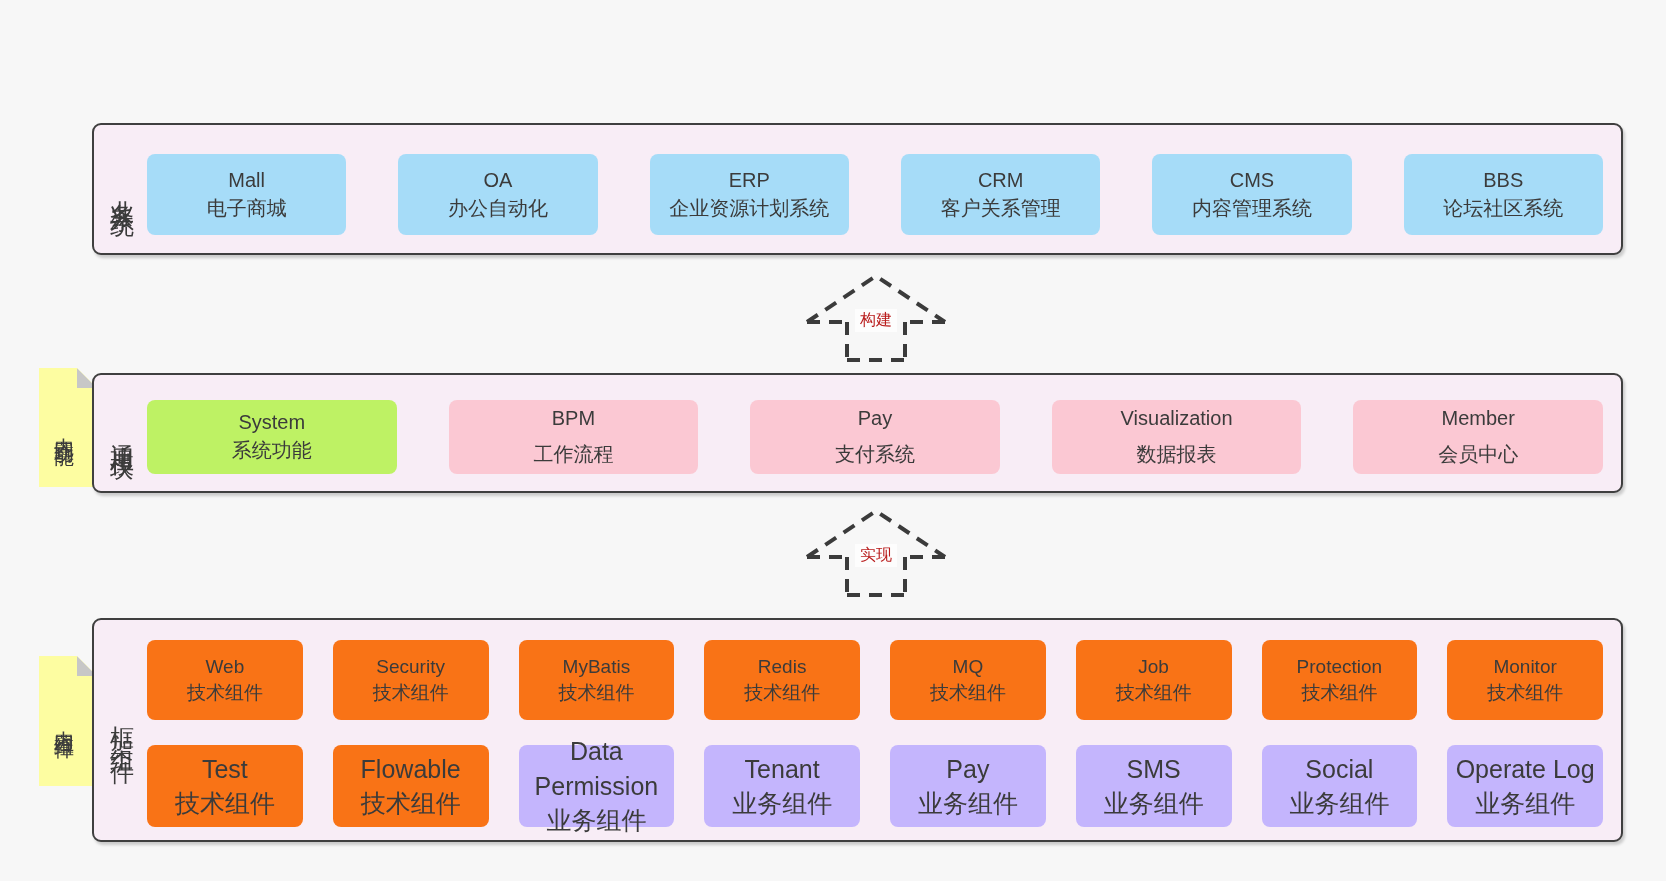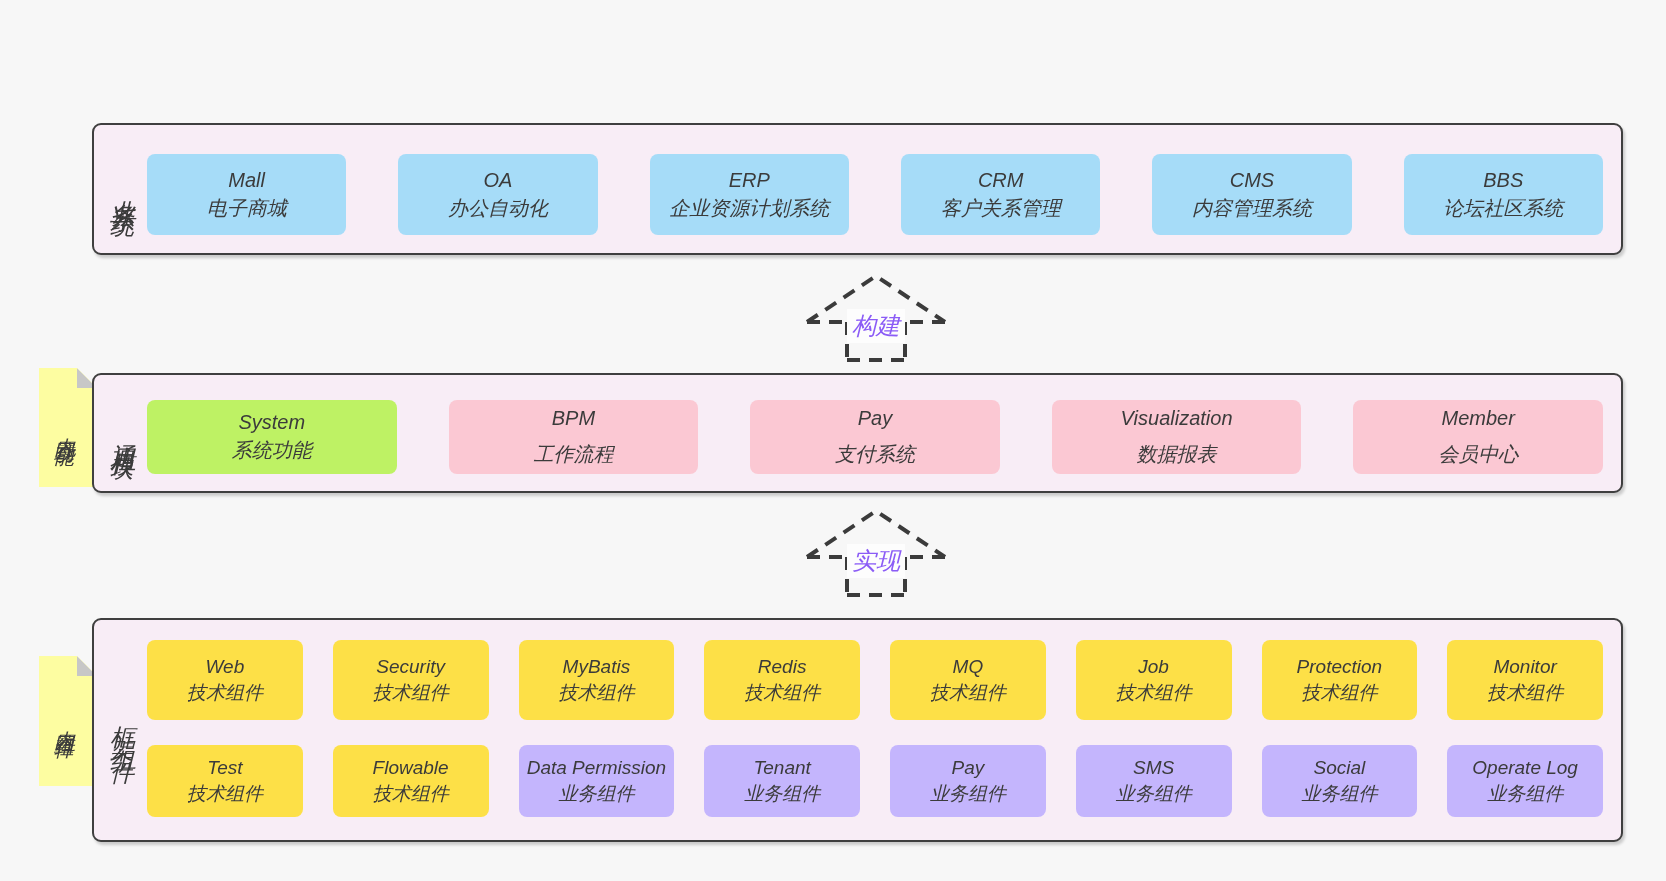--- a/index.html
+++ b/index.html
@@ -1,21 +1,21 @@
 <!DOCTYPE html>
 <html><head>
 <meta charset="utf-8">
 <style>
   html,body { margin:0; padding:0; }
   body {
     background:#f7f7f7;
     font-family:"Liberation Sans","DejaVu Sans",sans-serif;
     color:#3b3b3b;
   }
-  .stage { position:relative; width:1666px; height:881px; background:#f7f7f7; overflow:hidden;font-style:italic; }
+  .stage { position:relative; width:1666px; height:881px; background:#f7f7f7; overflow:hidden; }
 
   
   .panel {
     position:absolute; left:92px; width:1531px; box-sizing:border-box;
     background:#f8edf6; border:2px solid #3f3f3f; border-radius:9px;
     box-shadow:2px 3px 3px rgba(0,0,0,0.18);
     z-index:1;
   }
   .panel-1 { top:123px; height:132px; }
   .panel-2 { top:373px; height:120px; }
@@ -28,32 +28,32 @@
   }
   .panel-3 .panel-label { letter-spacing:12px; }
 
   
   .boxes { position:absolute; left:53px; right:18px; display:flex; }
   .gap-lg { gap:52px; }
   .gap-sm { gap:30px; }
   .row-a { top:29px; height:81px; font-size:20px; }
   .row-b { top:25px; height:74px; font-size:20px; }
   .row-c { top:20px; height:80px; font-size:19px; }
-  .row-d { top:125px; height:72px; font-size:19px;border-radius:17px; }
+  .row-d { top:125px; height:82px; font-size:25px;border-radius:17px; }
 
   .box {
     flex:1; border-radius:8px;
     display:flex; flex-direction:column; align-items:center; justify-content:center;
     text-align:center; line-height:1.38; padding:2px 6px; box-sizing:border-box;
   }
   .box span { display:block; }
   .box-blue       { background:#a6dcf8; }
   .box-red        { background:#bef264; }
   .box-pink       { background:#fbc8d3;gap:8px; }
-  .box-green      { background:#fde047; }
+  .box-green      { background:#f97316; }
   .box-lightgreen { background:#c4b5fd; }
 
   
   .tag {
     position:absolute; left:39px; width:58px; background:#fdfda1; z-index:0;
     clip-path:polygon(0 0, calc(100% - 20px) 0, 100% 20px, 100% 100%, 0 100%);
   }
   .tag-mid    { top:368px; height:119px; }
   .tag-bottom { top:656px; height:130px; }
   .fold {
@@ -66,21 +66,21 @@
     font-size:20px; letter-spacing:3px; color:#3b3b3b; white-space:nowrap;
   }
 
   
   .arrow { position:absolute; left:801px; width:150px; height:92px; z-index:2; }
   .arrow-1 { top:272px; }
   .arrow-2 { top:507px; }
   .arrow svg { position:absolute; inset:0; }
   .arrow-label {
     position:absolute; left:50%; top:37px; transform:translateX(-50%);
-    background:#fdfdfd; padding:1px 5px; font-size:24px; color:#8b5cf6; white-space:nowrap;
+    background:#fdfdfd; padding:1px 5px; font-size:16px; color:#b91c1c; white-space:nowrap;
   }
 </style>
 </head>
 <body>
 
 <div class="stage">
 
   <div class="tag tag-mid">
     <span class="fold"></span>
     <span class="tag-text">内置功能</span>

